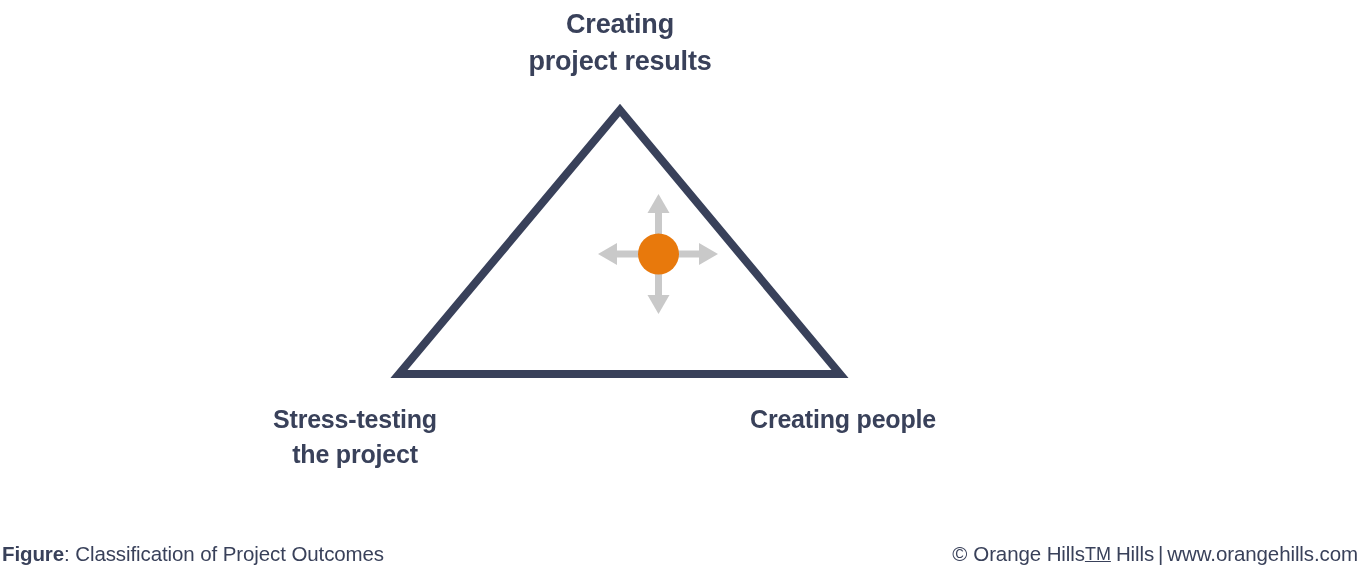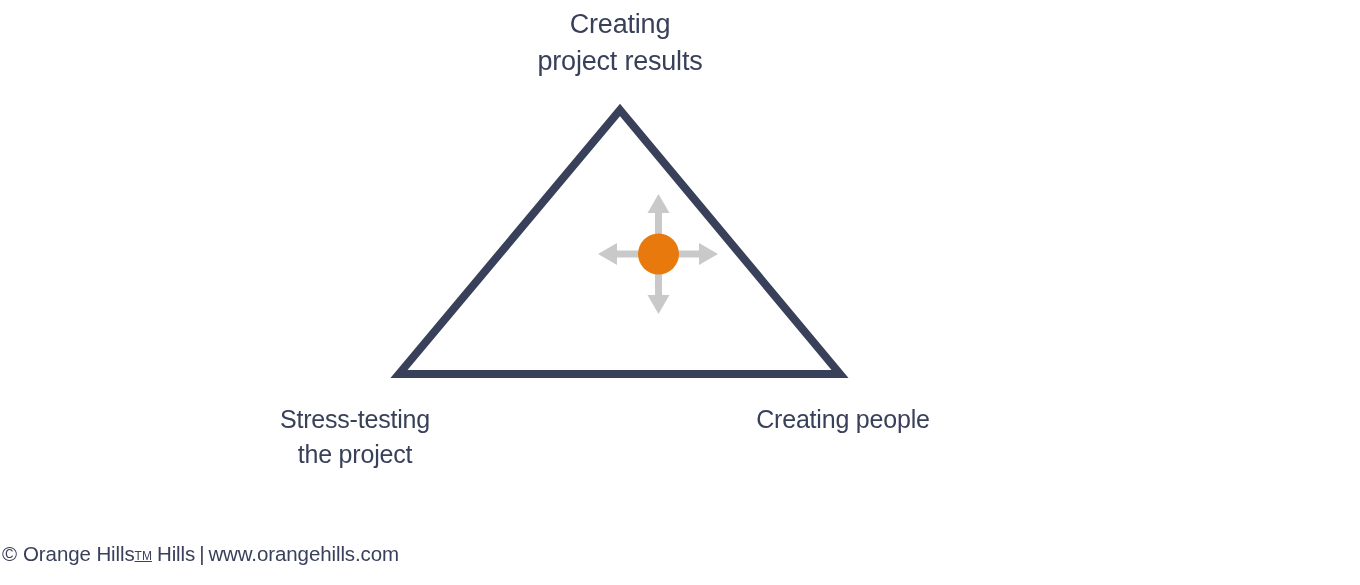--- a/index.html
+++ b/index.html
@@ -20,21 +20,21 @@
   #figure-canvas {
     position: absolute;
     left: 0;
     top: 0;
     width: 1360px;
     height: 585px;
   }
 
   .label {
     position: absolute;
-    font-weight: normal;
+    font-weight: bold;
     color: #39415a;
     line-height: 1.38;
     white-space: pre-line;
     text-align: center;
   }
 
   #label-top {
     left: 370px;
     top: 6px;
     width: 500px;
@@ -81,21 +81,21 @@
 
   .footer-bold { font-weight: bold; }
 
   #footer-right {
     display: flex;
     align-items: baseline;
     justify-content: flex-end;
   }
 
   .tm {
-    font-size: 12px;
+    font-size: 18px;
     vertical-align: super;
     position: relative;
     top: -1px;
     letter-spacing: 0;
     text-decoration: underline;
   }
 
   .sep { padding: 0 4px; }
 </style>
 </head>
@@ -134,20 +134,23 @@
 <div class="label" id="label-top">Creating
 project results</div>
 
 <div class="label" id="label-bottom-left">Stress-testing
 the project</div>
 
 <div class="label" id="label-bottom-right">Creating people</div>
 
 <div id="footer">
 
+  <div class="footer-text" id="footer-left">
+    <span class="footer-bold">Figure</span><span>: Classification of Project Outcomes</span>
+  </div>
 
   <div class="footer-text" id="footer-right">
     <span>©</span>
     <span style="padding-left:6px">Orange Hills</span>
       <span class="tm">TM</span>
     <span style="padding-left:5px">Hills</span>
     <span class="sep">|</span>
     <span>www.orangehills.com</span>
   </div>
 

